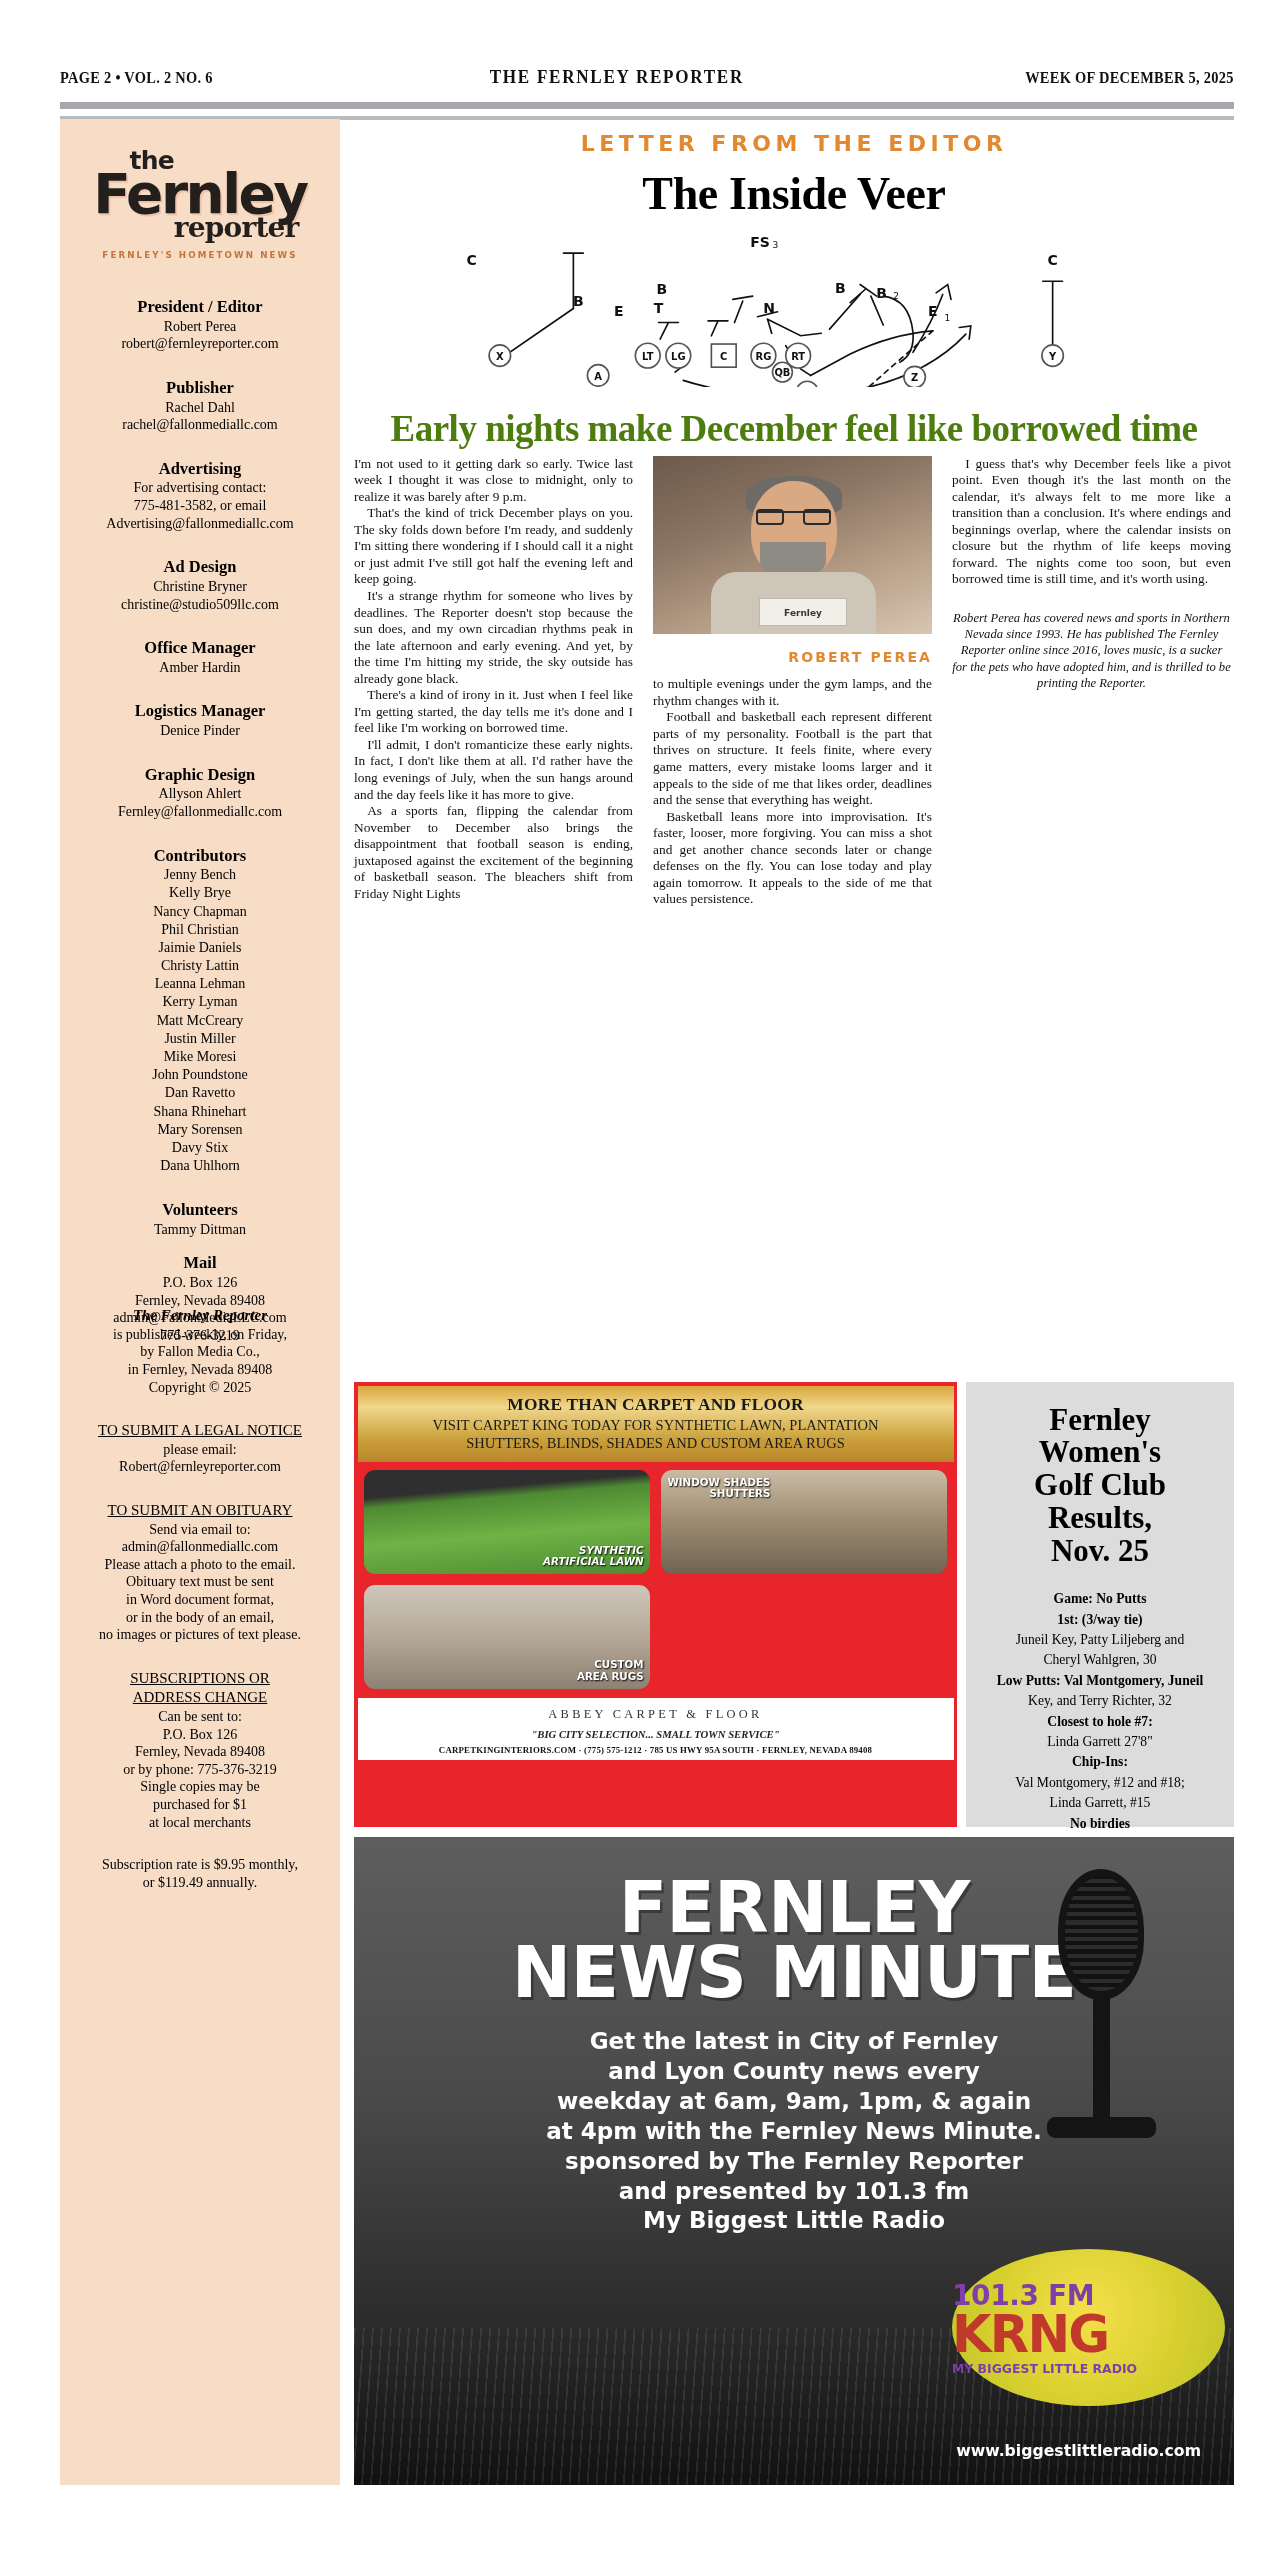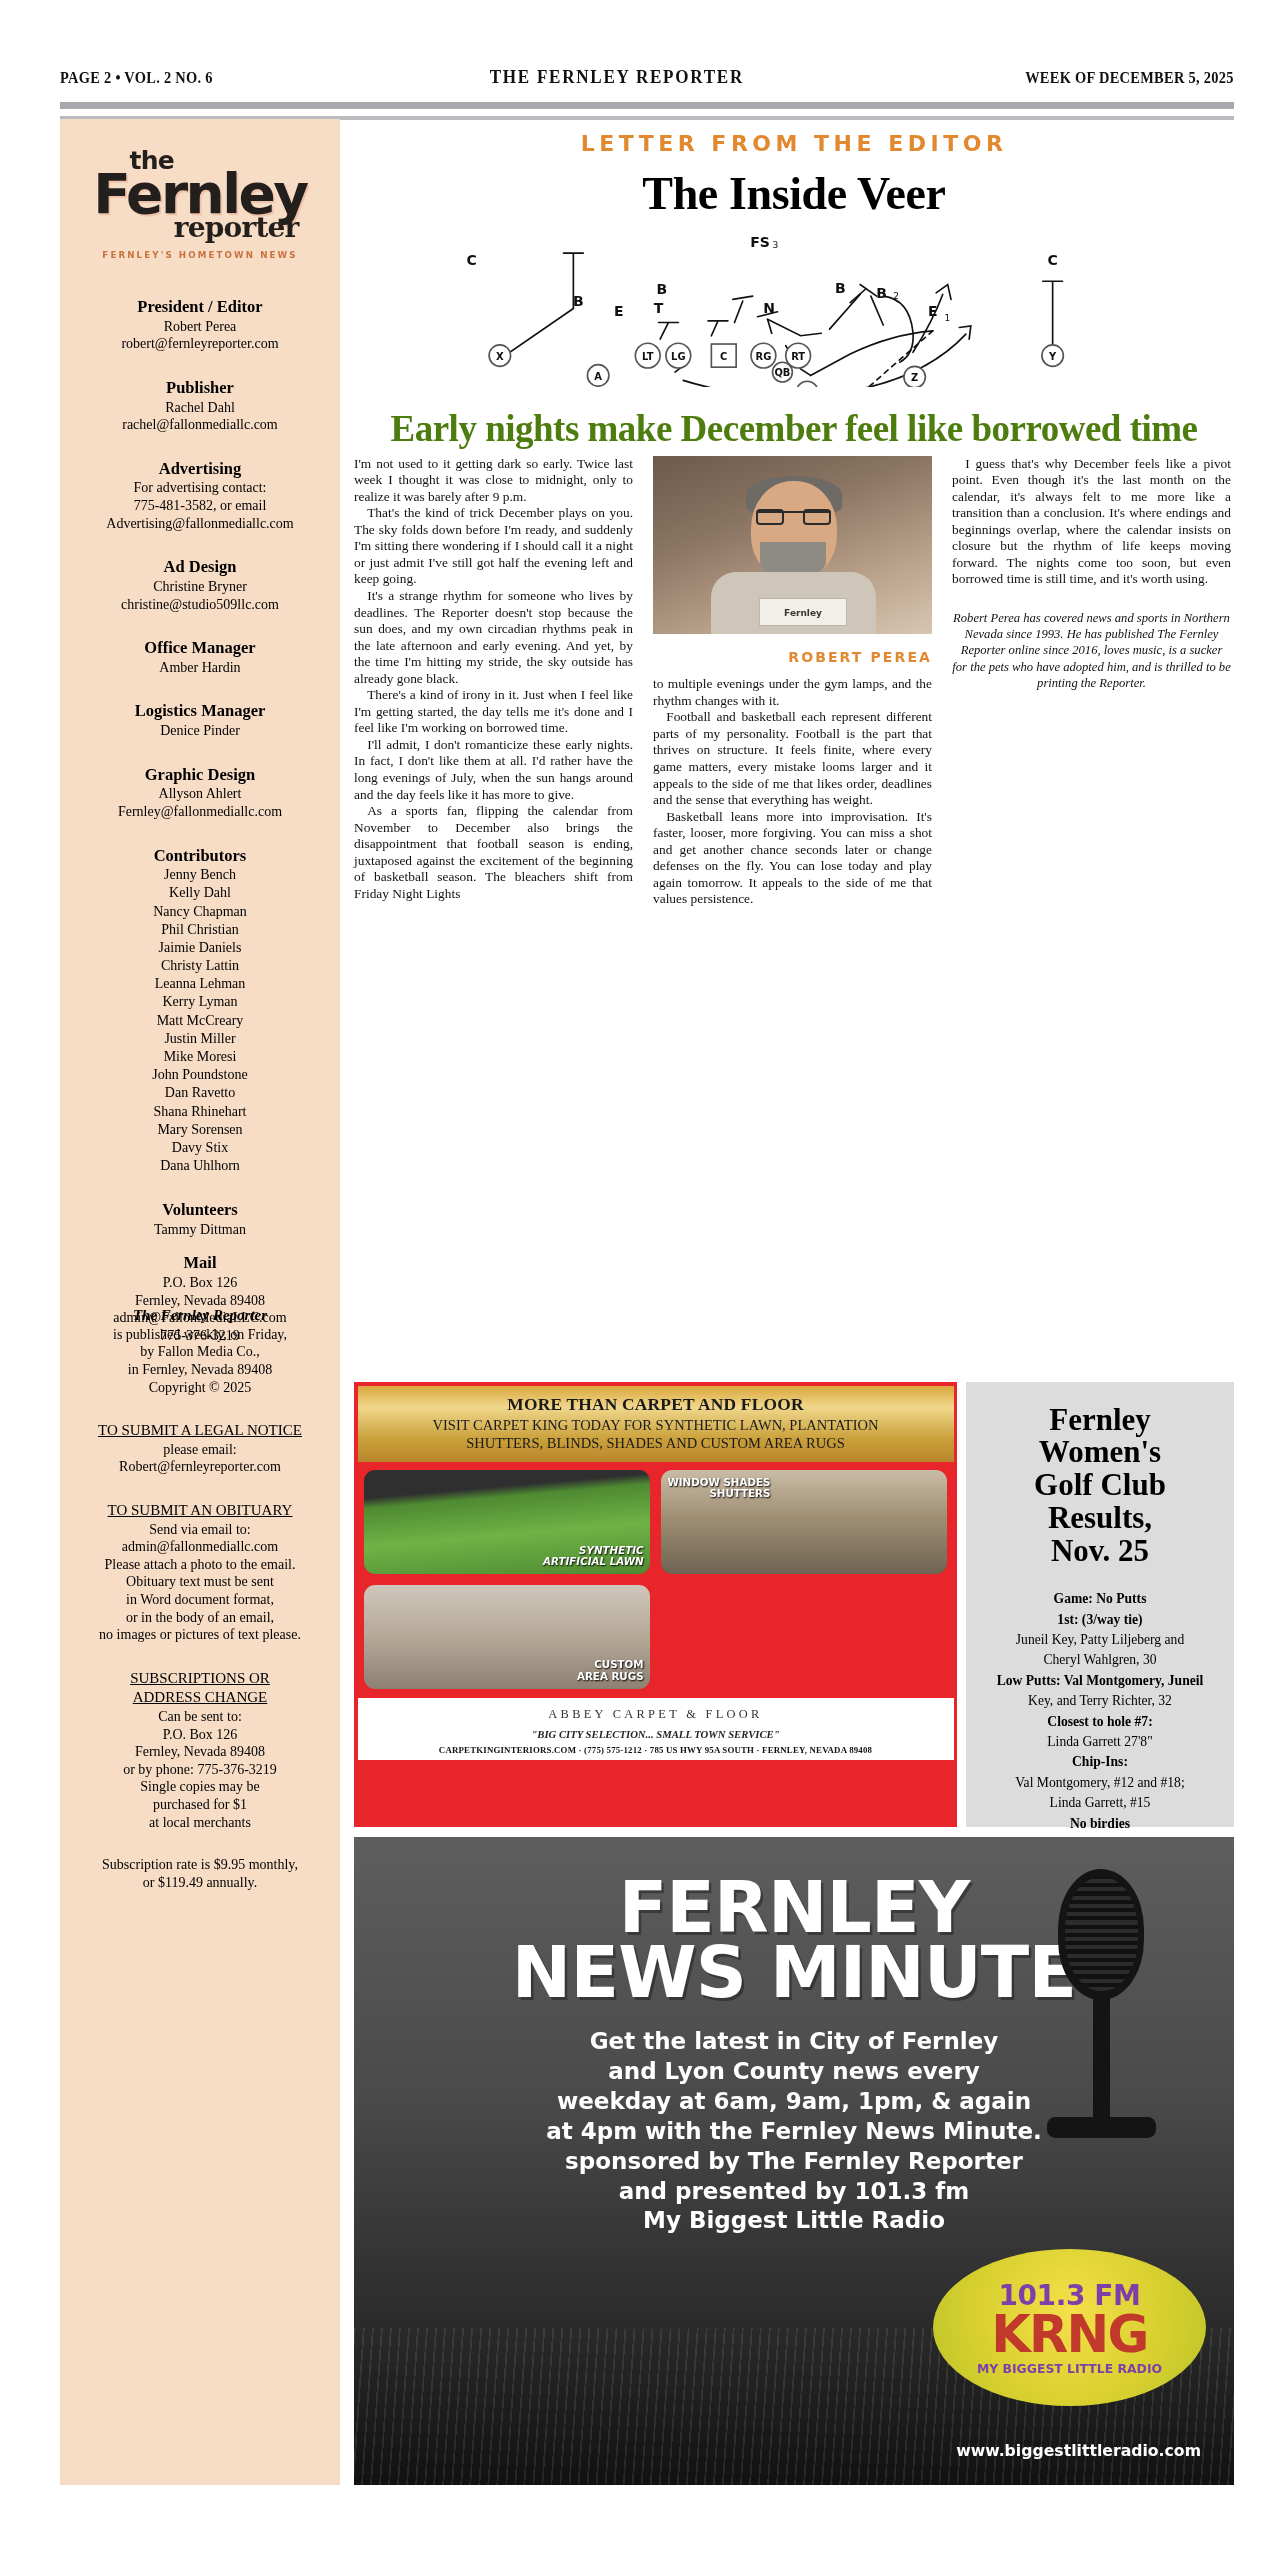--- a/index.html
+++ b/index.html
@@ -300,24 +300,24 @@
   }
   .mic-stem {
     position: absolute; left: 96px; top: 139px; width: 16.5px; height: 124px;
     background: #141414;
   }
   .mic-base {
     position: absolute; left: 50px; top: 258px; width: 109px; height: 21.5px;
     background: #141414; border-radius: 8.3px;
   }
   .krng {
-    position: absolute; right: 28px; bottom: 79px;
+    position: absolute; right: 9px; bottom: 79px;
     width: 273px; height: 157px; border-radius: 50%;
     background: radial-gradient(circle at 50% 40%, #f4e04a 0%, #d9d02f 55%, #b9c32a 100%);
-    display: flex; flex-direction: column; align-items: center; justify-content: center;
+    display: flex; flex-direction: column; align-items: flex-start; justify-content: center;
   }
   .krng-top {
     font-family: "DejaVu Sans", sans-serif; font-weight: bold;
     font-size: 28px; color: #7e3fa8; letter-spacing: -0.4px;
   }
   .krng-main {
     font-family: "DejaVu Sans", sans-serif; font-weight: bold;
     font-size: 51px; color: #c0392b; line-height: .9; letter-spacing: -1.7px;
   }
   .krng-sub {
@@ -394,21 +394,21 @@
 
   <div class="sb-block">
     <div class="sb-head">Graphic Design</div>
     <div class="sb-line">Allyson Ahlert</div>
     <div class="sb-line">Fernley@fallonmediallc.com</div>
   </div>
 
   <div class="sb-block">
     <div class="sb-head">Contributors</div>
     <div class="sb-name">Jenny Bench</div>
-    <div class="sb-name">Kelly Dahl</div>
+    <div class="sb-name">Kelly Brye</div>
     <div class="sb-name">Nancy Chapman</div>
     <div class="sb-name">Phil Christian</div>
     <div class="sb-name">Jaimie Daniels</div>
     <div class="sb-name">Christy Lattin</div>
     <div class="sb-name">Leanna Lehman</div>
     <div class="sb-name">Kerry Lyman</div>
     <div class="sb-name">Matt McCreary</div>
     <div class="sb-name">Justin Miller</div>
     <div class="sb-name">Mike Moresi</div>
     <div class="sb-name">John Poundstone</div>

